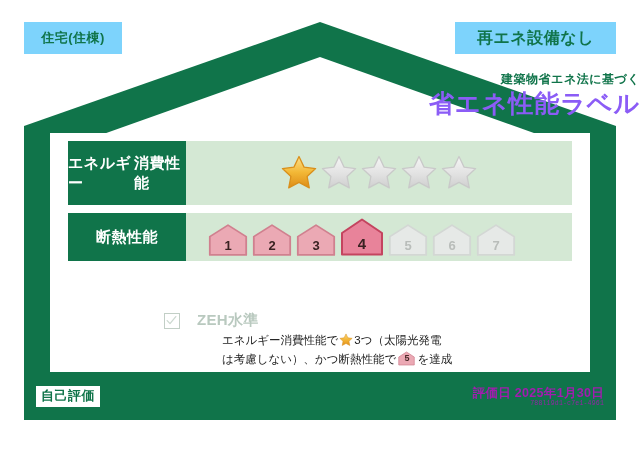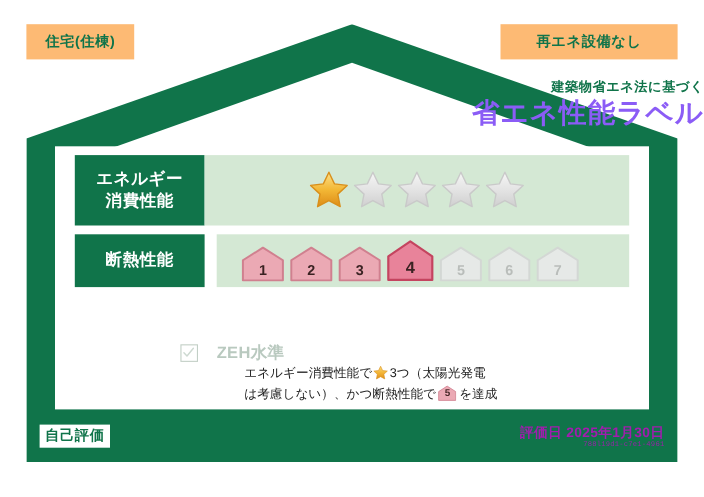--- a/index.html
+++ b/index.html
@@ -29,42 +29,42 @@
     left: 24px;
     top: 22px;
     width: 592px;
     height: 398px;
   }
   .house-frame svg { display: block; }
 
   
   .corner-tab {
     position: absolute;
-    background: #fdba74;
+    background: #7dd3fc;
     color: #10744a;
     font-weight: bold;
     display: flex;
     align-items: center;
     justify-content: center;
     letter-spacing: 0.5px;
     white-space: nowrap;
   }
   #tab-left {
     left: 24px;
     top: 22px;
     width: 98px;
     height: 32px;
     font-size: 13px;
   }
   #tab-right {
     left: 455px;
     top: 22px;
     width: 161px;
     height: 32px;
-    font-size: 13px;
+    font-size: 16px;
   }
 
   
   .title-wrap {
     position: absolute;
     left: 0;
     top: 72px;
     width: 640px;
     text-align: right;
     pointer-events: none;
@@ -98,30 +98,30 @@
   
   .metric-row {
     position: absolute;
     left: 18px;
     width: 504px;
     height: 64px;
     display: flex;
     align-items: stretch;
   }
   #row-energy { top: 8px; }
-  #row-insulation { top: 80px; height: 48px; gap: 11px; }
+  #row-insulation { top: 80px; height: 48px; }
 
   .row-label {
     width: 118px;
     background: #10744a;
     color: #ffffff;
     font-weight: bold;
     font-size: 15px;
     display: flex;
-    flex-direction: column;
+    flex-direction: row;
     align-items: center;
     justify-content: center;
     line-height: 1.35;
     letter-spacing: 0.5px;
     flex: 0 0 auto;
   }
   .row-value {
     flex: 1 1 auto;
     background: #d4e8d4;
     display: flex;

